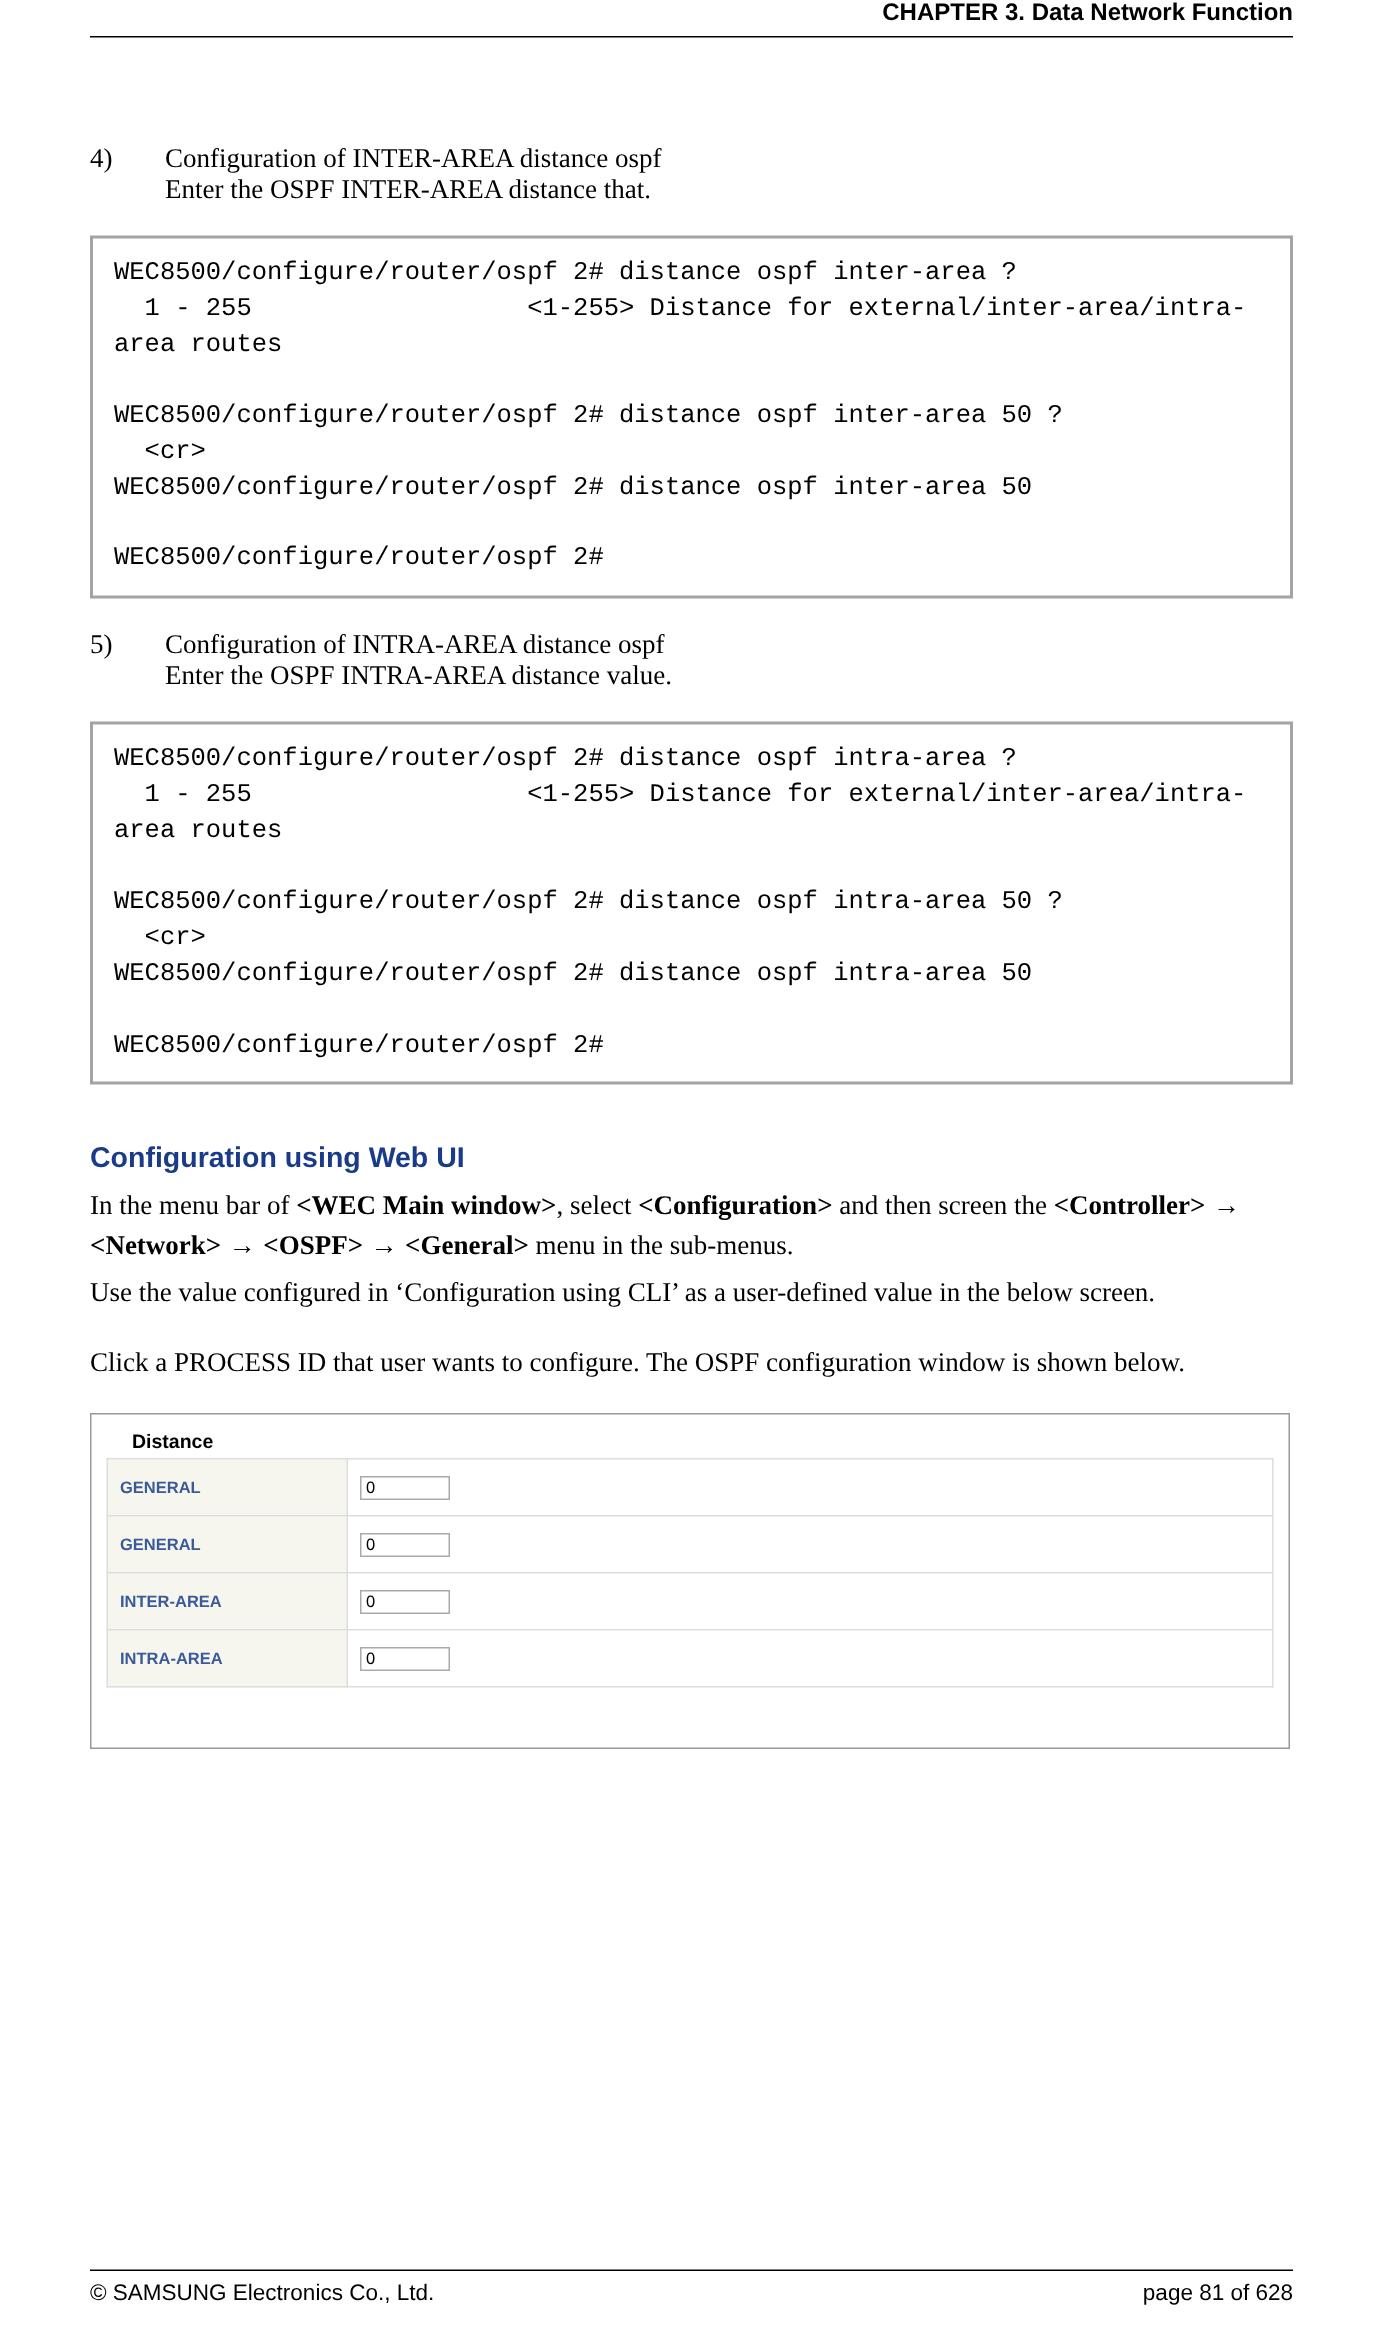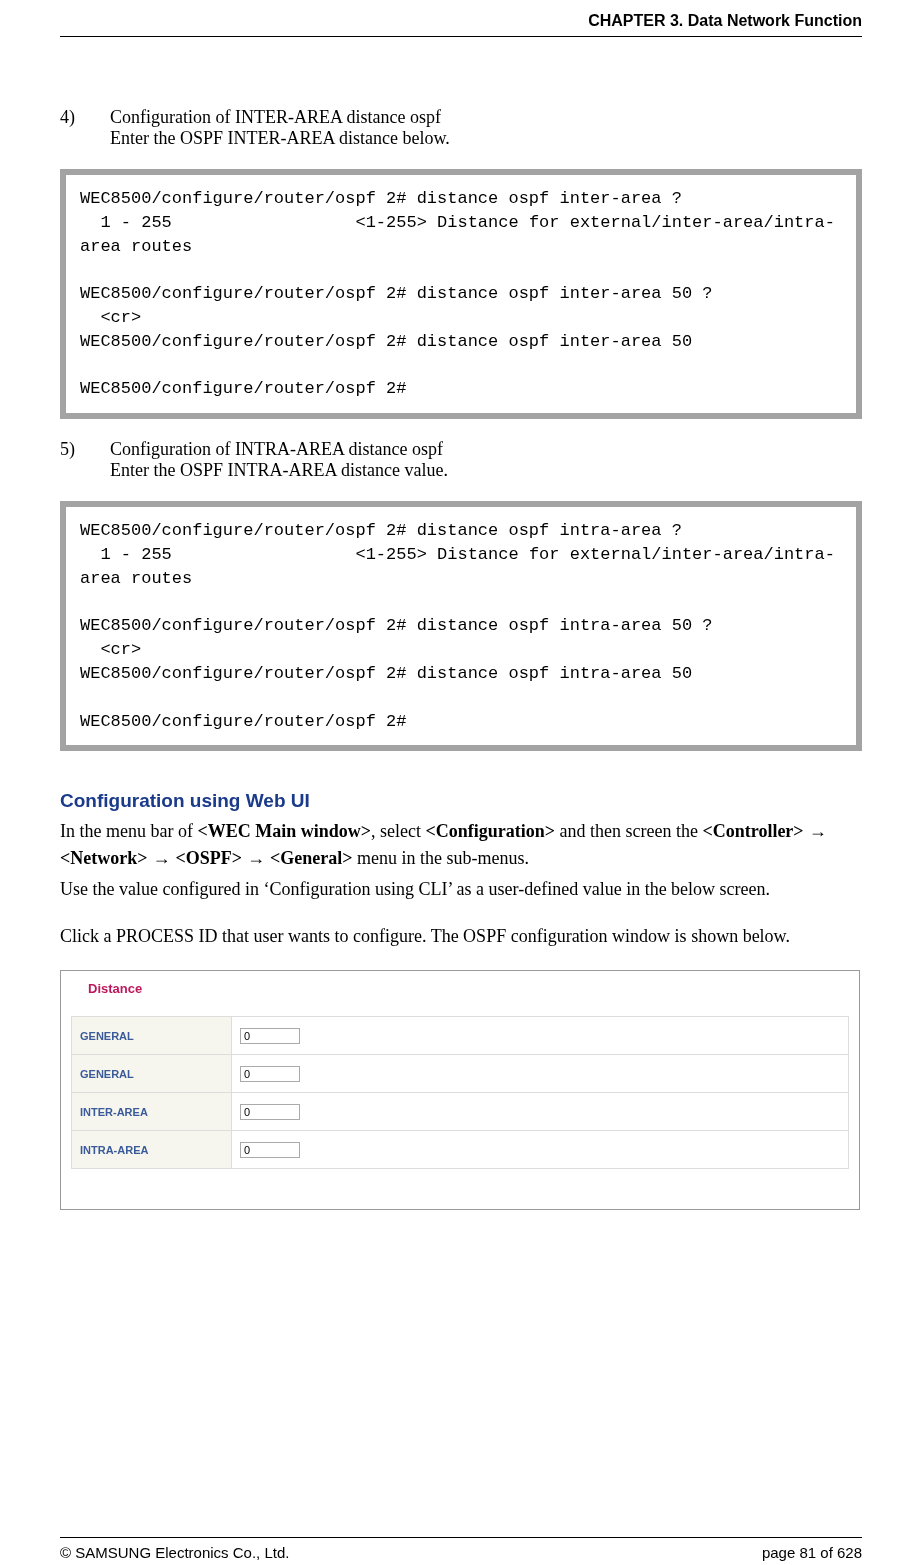--- a/index.html
+++ b/index.html
@@ -13,40 +13,39 @@
       position: relative;
     }
     .page {
       padding: 0 60px;
     }
     .header {
       text-align: right;
       font-weight: bold;
       font-size: 16px;
       font-family: Arial, sans-serif;
-      padding-top: 12px;
       padding-bottom: 6px;
     }
     .header-rule {
       border-bottom: 1px solid #000;
       margin-bottom: 70px;
     }
     .list-item {
       margin-bottom: 6px;
       padding-left: 0;
       display: flex;
       margin-top: 20px;
     }
     .list-num {
       width: 50px;
       flex-shrink: 0;
     }
     .list-body { flex: 1; }
     .code-block {
-      border: 6px solid #a3a3a3;
+      border: 2px solid #a3a3a3;
       padding: 12px 14px;
       margin: 20px 0 10px 0;
       font-family: 'Courier New', monospace;
       font-size: 17px;
       white-space: pre-wrap;
       line-height: 1.4;
     }
     .heading-web {
       color: #1a3a8a;
       font-weight: bold;
@@ -61,25 +60,25 @@
     }
     .para-spaced { margin-top: 20px; }
     .arrow { font-family: Arial, sans-serif; }
     .figure {
       border: 1px solid #999;
       margin-top: 20px;
       padding: 10px 10px 40px 10px;
       width: 800px;
     }
     .distance-label {
-      color: #be185d;
+      color: #000000;
       font-weight: bold;
       font-family: Arial, sans-serif;
       font-size: 13px;
-      margin-bottom: 20px;
+      margin-bottom: 4px;
       padding-left: 17px;
     }
     .distance-table {
       border-collapse: collapse;
       width: 100%;
       font-family: Arial, sans-serif;
       font-size: 11px;
     }
     .distance-table td {
       border: 1px solid #ddd;
@@ -93,21 +92,21 @@
       background: #f6f6ee;
     }
     .distance-table input {
       width: 60px;
       font-size: 11px;
       padding: 1px 3px;
       border: 1px solid #aaa;
     }
     .footer {
       position: absolute;
-      bottom: 4px;
+      bottom: 28px;
       left: 60px;
       right: 60px;
       border-top: 1px solid #000;
       padding-top: 6px;
       display: flex;
       justify-content: space-between;
       font-family: Arial, sans-serif;
       font-size: 15px;
     }
   </style>
@@ -115,21 +114,21 @@
 <body>
 
 <div class="page">
   <div class="header">CHAPTER 3. Data Network Function</div>
   <div class="header-rule"></div>
 
   <div class="list-item">
     <div class="list-num">4)</div>
     <div class="list-body">
       <div>Configuration of INTER-AREA distance ospf</div>
-      <div>Enter the OSPF INTER-AREA distance below.</div>
+      <div>Enter the OSPF INTER-AREA distance that.</div>
     </div>
   </div>
 
   <div class="code-block">WEC8500/configure/router/ospf 2# distance ospf inter-area ?
   1 - 255                  &lt;1-255&gt; Distance for external/inter-area/intra-area routes
 
 WEC8500/configure/router/ospf 2# distance ospf inter-area 50 ?
   &lt;cr&gt;
 WEC8500/configure/router/ospf 2# distance ospf inter-area 50
 

